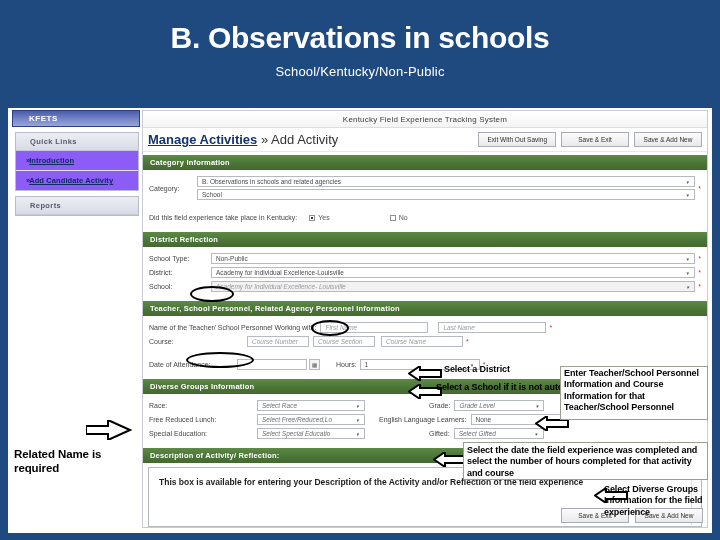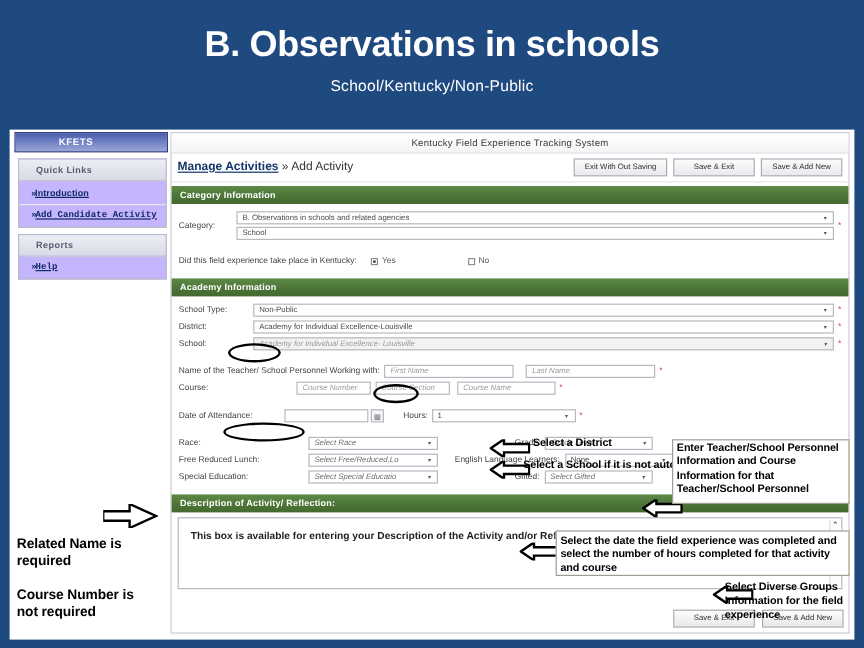--- a/index.html
+++ b/index.html
@@ -40,43 +40,43 @@
   
   .sidebar {
     position:absolute; left:4px; top:2px;
     width:128px; height:418px;
     background:#ffffff;
   }
   .kfets-bar {
     height:17px;
     background:linear-gradient(180deg,#4a5ba8 0%,#6f7fc4 45%,#9aa6d6 100%);
     color:#ffffff; font-size:8px; font-weight:bold;
-    display:flex; align-items:center; padding-left:36px;
+    display:flex; align-items:center; padding-left:16px;
     letter-spacing:0.5px;
     border:1px solid #2d3f86;
   }
   .panel {
     margin:5px 1px 0 3px;
     border:1px solid #b9bdc9;
-    background:#c4b5fd;
+    background:#8b5cf6;
   }
   .panel-hd {
     background:linear-gradient(180deg,#eceef4 0%,#d8dbe6 100%);
     font-size:7.5px; color:#555c6e; font-weight:bold;
     padding:4px 0 4px 14px;
     border-bottom:1px solid #c6cad6;
     letter-spacing:0.4px;
   }
   .qlink {
     font-size:7.5px; color:#102a63; font-weight:bold;
     padding:5px 0 5px 10px;
     border-bottom:1px solid #e4e6ed;
     letter-spacing:0.1px;
   }
-  .qlink:last-child { border-bottom:none;font-family:Liberation Mono, monospace; }
+  .qlink:last-child { border-bottom:none; }
   .qlink u { text-decoration:underline; }
   .qlink .arrows { letter-spacing:-1px; }
 
   
   .main {
     position:absolute; left:134px; top:2px;
     width:566px; height:418px;
     background:#ffffff;
     border:1px solid #c9ccd4;
   }
@@ -85,21 +85,21 @@
     padding:4px 0 3px 0;
     background:linear-gradient(180deg,#ffffff,#f4f4f6);
     border-bottom:1px solid #dcdee4;
     letter-spacing:0.2px;
   }
   .crumb-row {
     display:flex; align-items:center; justify-content:space-between;
     padding:4px 5px 4px 5px;
     border-bottom:1px solid #e6e7eb;
   }
-  .crumb { font-size:10px; color:#333; }
+  .crumb { font-size:13px; color:#333; }
   .crumb b { color:#14356b; text-decoration:underline; }
   .btn-row { display:flex; gap:5px; }
   .btn {
     font-size:6.5px; color:#2d2d2d;
     background:linear-gradient(180deg,#fcfcfc,#e9e9ec);
     border:1px solid #a9acb4;
     padding:3px 8px;
     white-space:nowrap;
     min-width:68px; text-align:center;
   }
@@ -193,23 +193,20 @@
       <div class="qlink">
         <span class="arrows">»</span><u>Introduction</u>
       </div>
       <div class="qlink">
         <span class="arrows">»</span><u>Add Candidate Activity</u>
       </div>
     </div>
 
     <div class="panel">
       <div class="panel-hd">Reports</div>
-      <div class="qlink">
-        <span class="arrows">»</span><u>Help</u>
-      </div>
     </div>
   </div>
 
   <div class="main">
 
     <div class="app-title">Kentucky Field Experience Tracking System</div>
 
     <div class="crumb-row">
       <div class="crumb">
         <b>Manage Activities</b>
@@ -248,21 +245,21 @@
           <span class="dot on"></span>
           <span>Yes</span>
         </span>
         <span class="radio" style="margin-left:60px">
           <span class="dot"></span>
           <span>No</span>
         </span>
       </div>
     </div>
 
-    <div class="sec-hd">Academy Information</div>
+    <div class="sec-hd">District Reflection</div>
     <div class="frm">
       <div class="row">
         <div class="lab" style="width:62px">School Type:</div>
         <div class="sel filled" style="flex:1">
           <span>Non-Public</span>
           <span class="caret">▾</span>
         </div>
         <span class="req">*</span>
       </div>
       <div class="row">
@@ -276,20 +273,21 @@
       <div class="row">
         <div class="lab" style="width:62px">School:</div>
         <div class="sel locked" style="flex:1">
           <span>Academy for Individual Excellence- Louisville</span>
           <span class="caret">▾</span>
         </div>
         <span class="req">*</span>
       </div>
     </div>
 
+    <div class="sec-hd">Teacher, School Personnel, Related Agency Personnel Information</div>
     <div class="frm">
       <div class="row">
         <span class="lab">Name of the Teacher/ School Personnel Working with:</span>
         <span class="txt" style="width:108px;margin-left:4px">
           <span>First Name</span>
         </span>
         <span class="txt" style="width:108px;margin-left:10px">
           <span>Last Name</span>
         </span>
         <span class="req">*</span>
@@ -318,20 +316,21 @@
         <span style="width:11px;height:11px;border:1px solid #b6b9c0;background:#f4f4f5;display:inline-flex;align-items:center;justify-content:center;font-size:6px;color:#666;margin-left:2px">▦</span>
         <span class="lab" style="margin-left:16px">Hours:</span>
         <span class="sel filled" style="width:120px;margin-left:3px">
           <span>1</span>
           <span class="caret">▾</span>
         </span>
         <span class="req">*</span>
       </div>
     </div>
 
+    <div class="sec-hd">Diverse Groups Information</div>
     <div class="frm">
       <div class="row">
         <span class="lab" style="width:108px">Race:</span>
         <span class="sel" style="width:108px">
           <span>Select Race</span>
           <span class="caret">▾</span>
         </span>
         <span class="lab" style="margin-left:64px">Grade:</span>
         <span class="sel" style="width:90px;margin-left:4px">
           <span>Grade Level</span>
@@ -409,15 +408,14 @@
 
   <div style="position:absolute;left:552px;top:258px;width:148px;height:54px;background:#ffffff;border:1px solid #9aa08f;"></div>
   <div class="anno" style="left:556px;top:260px;width:142px">Enter Teacher/School Personnel Information and Course Information for that Teacher/School Personnel</div>
 
   <div style="position:absolute;left:455px;top:334px;width:245px;height:38px;background:#ffffff;border:1px solid #9aa08f;"></div>
   <div class="anno" style="left:596px;top:376px;width:110px">Select Diverse Groups Information for the field experience</div>
 
   <div class="anno" style="left:459px;top:337px;width:240px">Select the date the field experience was completed and select the number of hours completed for that activity and course</div>
 
   <div class="anno left-note" style="left:6px;top:340px;width:118px">Related Name is required</div>
-  <div class="anno left-note" style="left:6px;top:382px;width:118px">Course Number is not required</div>
 
 </div>
 
 </body></html>

